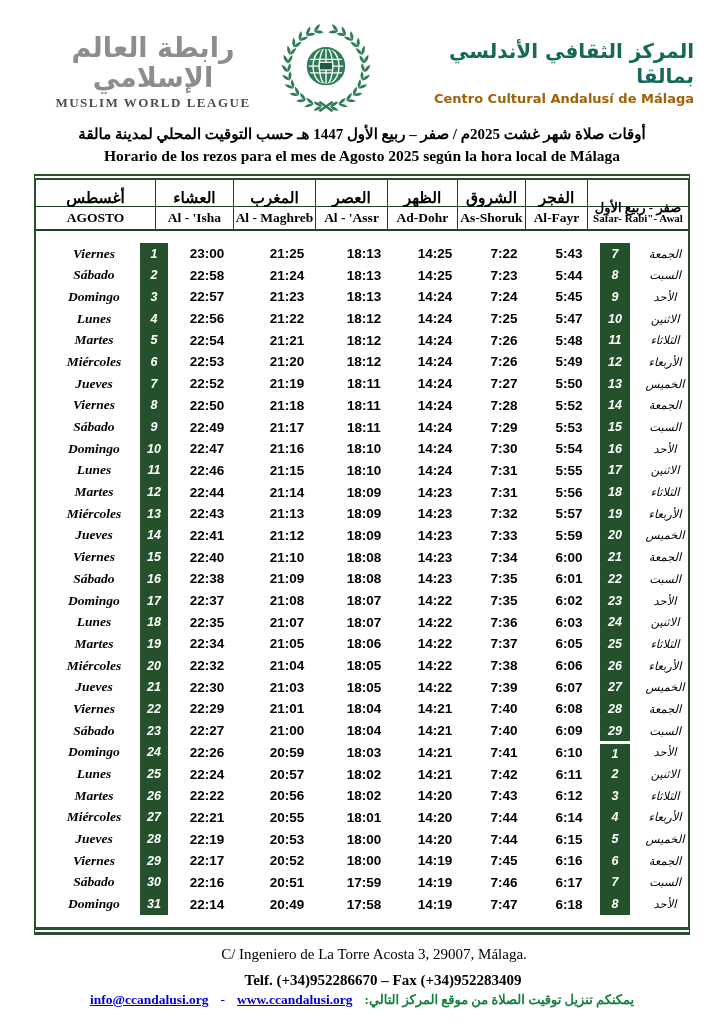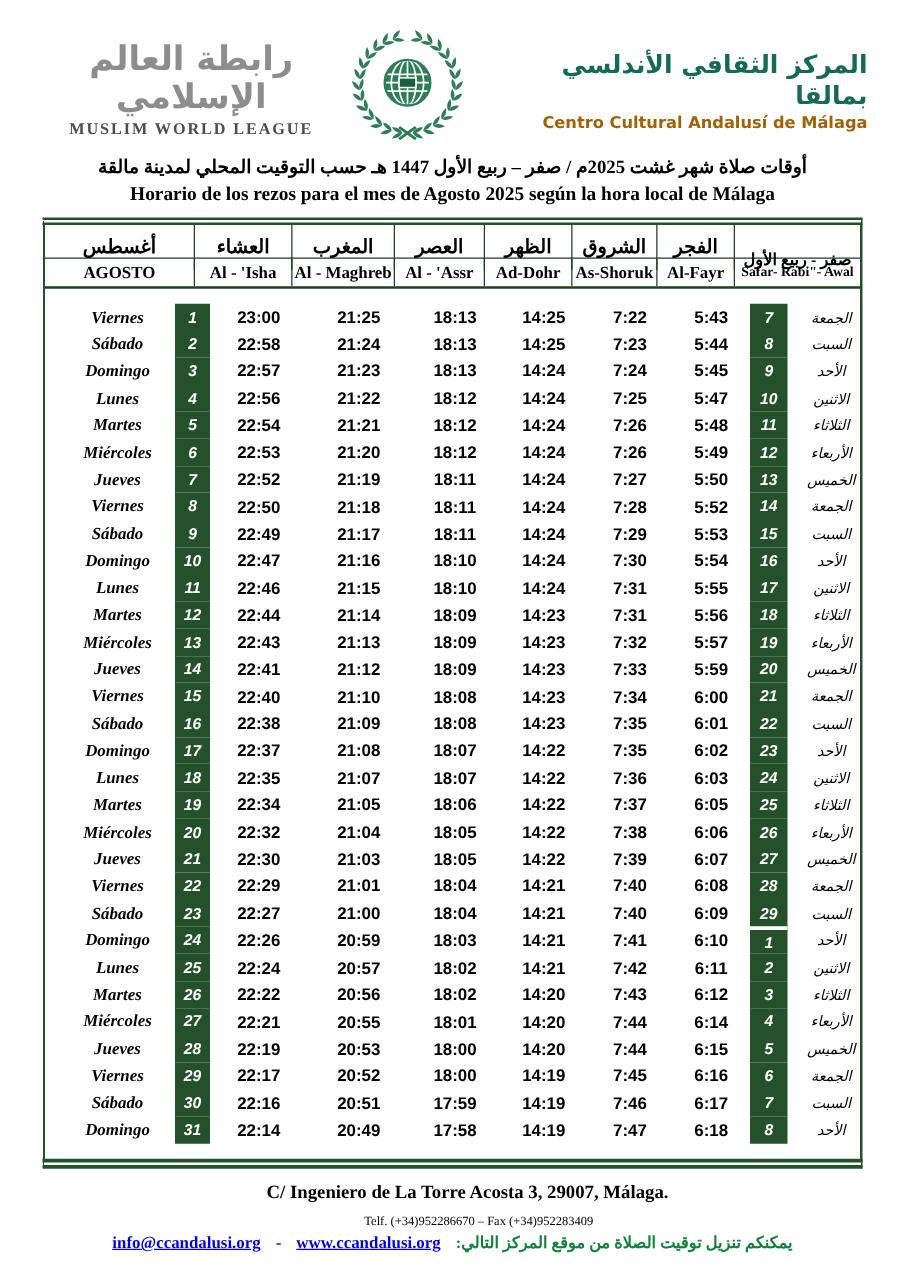--- a/index.html
+++ b/index.html
@@ -61,22 +61,22 @@
   .day-es { font-style:italic; font-weight:bold; font-size:13.5px; font-family:"Liberation Serif", serif; }
   .gnum {
     background:var(--green); color:#fff; font-style:italic; font-weight:bold;
     font-size:12.5px; font-family:"Liberation Sans", sans-serif;
   }
   .gnum.month-break { border-top:3px solid #ffffff; }
   .time { font-weight:bold; font-size:13.5px; font-family:"Liberation Sans", sans-serif; }
   .day-ar { font-size:11.5px; font-style:italic; direction:rtl; font-family:"Liberation Serif", serif; }
   
   .footer { text-align:center; margin-top:11px; }
-  .addr { font-size:15px; font-weight:bold;margin-left:24px; }
-  .phone { font-size:10px; font-weight:normal; margin-top:9px;margin-left:42px; }
+  .addr { font-size:15px; font-weight:normal;margin-left:24px; }
+  .phone { font-size:15px; font-weight:bold; margin-top:9px;margin-left:42px; }
   .contact-line {
     margin-top:3px; display:flex; justify-content:center; align-items:center; gap:12px;
     font-size:13.5px; font-weight:bold;
   }
   .link { color:#0000d8; text-decoration:underline; }
   .contact-ar { direction:rtl; font-size:13px; color:#15803d; font-weight:bold; }
   .dash { color:#0000d8; }
 </style>
 </head>
 <body>

